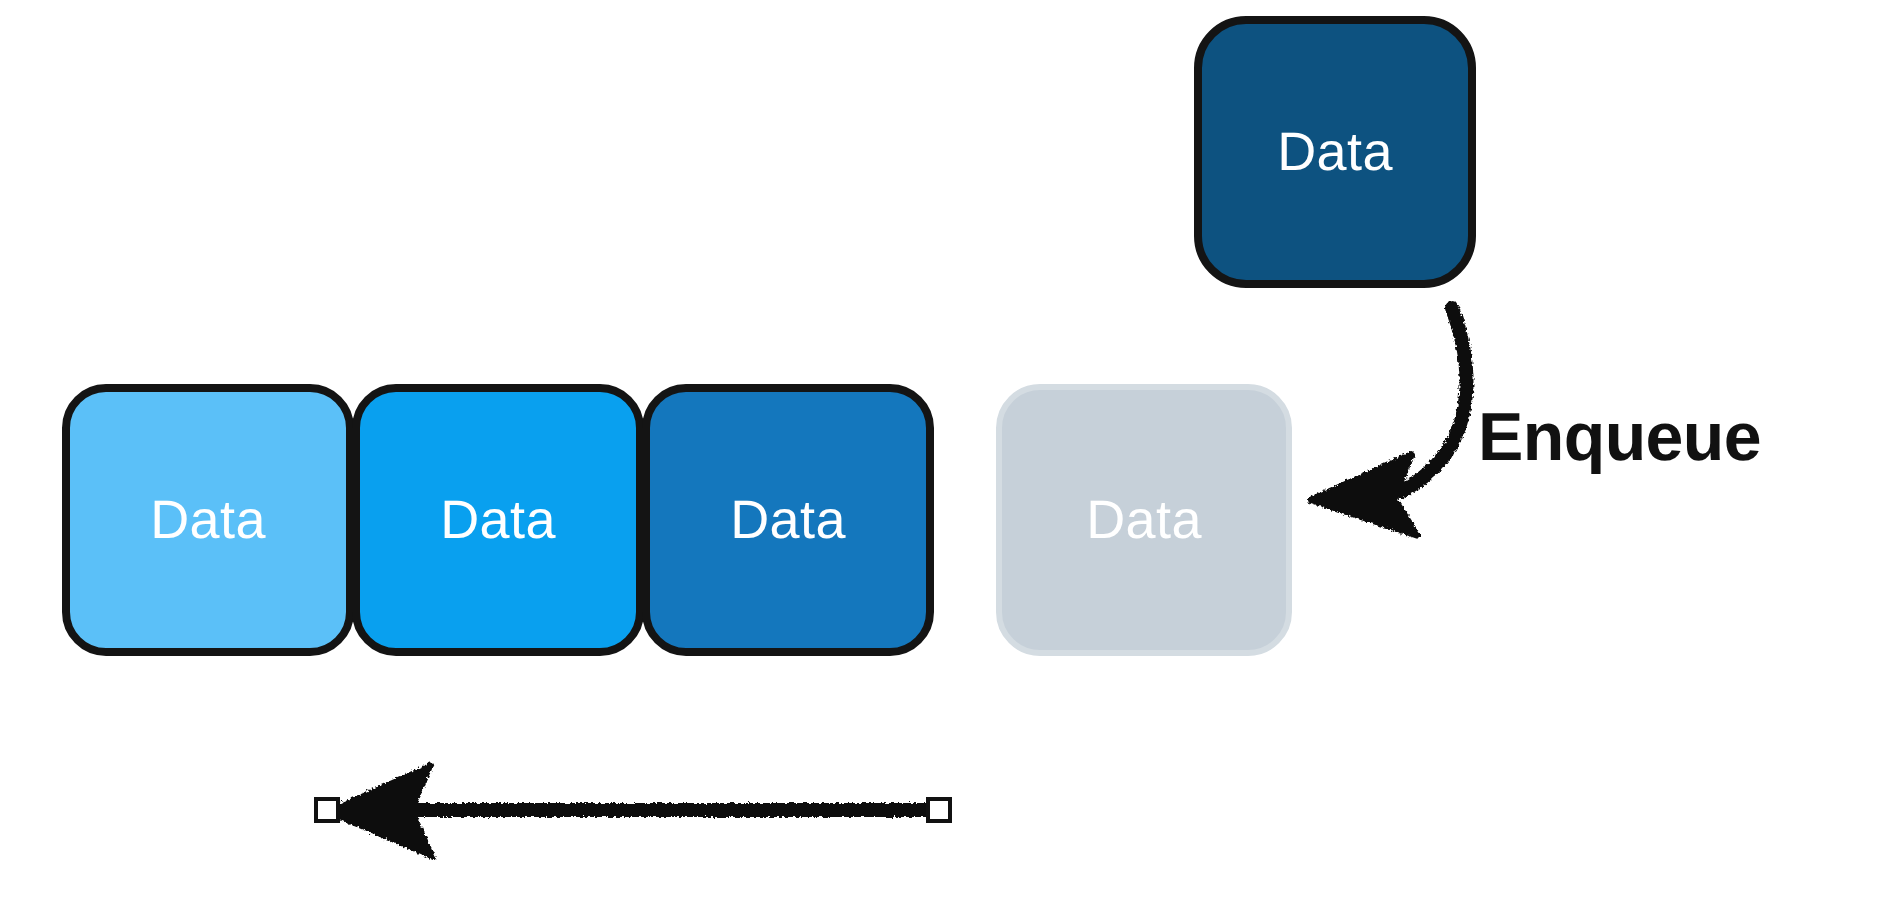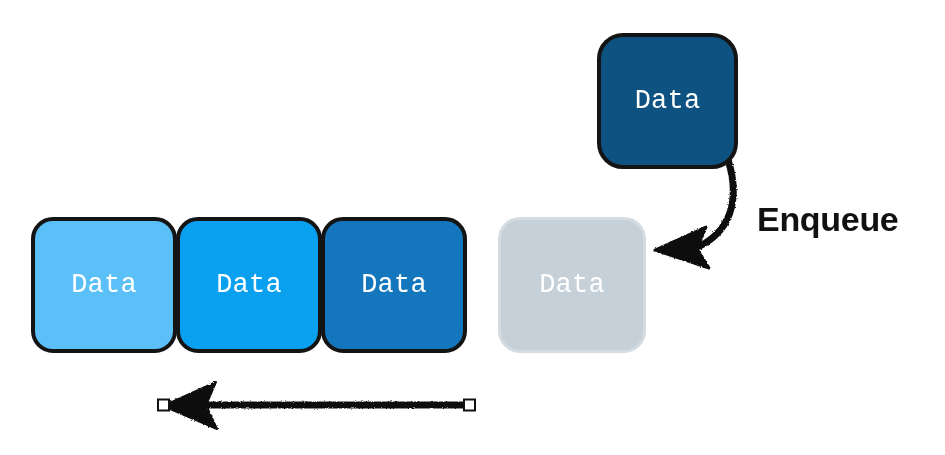--- a/index.html
+++ b/index.html
@@ -22,27 +22,26 @@
   }
   
   .data-box {
     position: absolute;
     box-sizing: border-box;
     display: flex;
     align-items: center;
     justify-content: center;
     border-radius: 22px;
     color: #ffffff;
-    font-family: Liberation Mono, monospace;
+    font-family: Liberation Sans, sans-serif;
     font-size: 27px;
     font-weight: 400;
     letter-spacing: 0.2px;
     line-height: 1;
     user-select: none;
-    margin-top: 25px;
   }
   .data-box.outlined {
     border: 4px solid #141414;
   }
   .data-box.ghost {
     border: 3px solid #d4dce2;
   }
   
   #box-incoming {
     left: 597px;
@@ -53,21 +52,21 @@
   }
   
   #box-slot-0 { left: 31px;  top: 192px; width: 146px; height: 136px; }
   #box-slot-1 { left: 176px; top: 192px; width: 146px; height: 136px; }
   #box-slot-2 { left: 321px; top: 192px; width: 146px; height: 136px; }
   #box-slot-3 { left: 498px; top: 192px; width: 148px; height: 136px; }
 
   
   #enqueue-label {
     position: absolute;
-    left: 757px;
+    left: 739px;
     top: 200px;
     font-family: "Liberation Sans", sans-serif;
     font-size: 34px;
     font-weight: bold;
     color: #111111;
     letter-spacing: -0.3px;
     white-space: nowrap;
     user-select: none;
   }
 </style>

